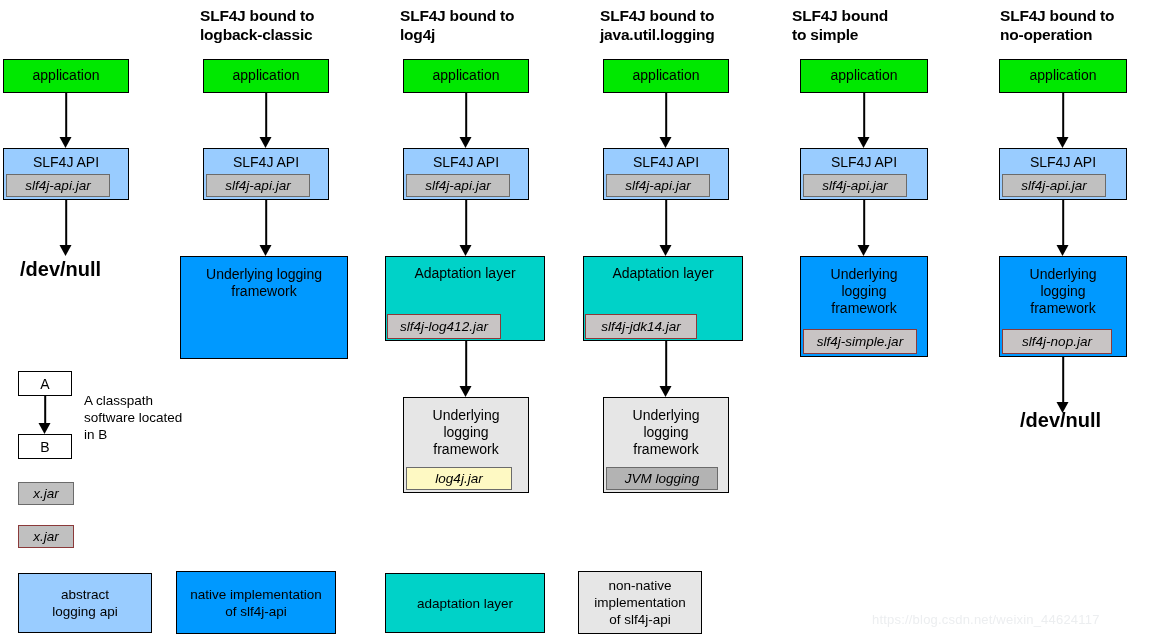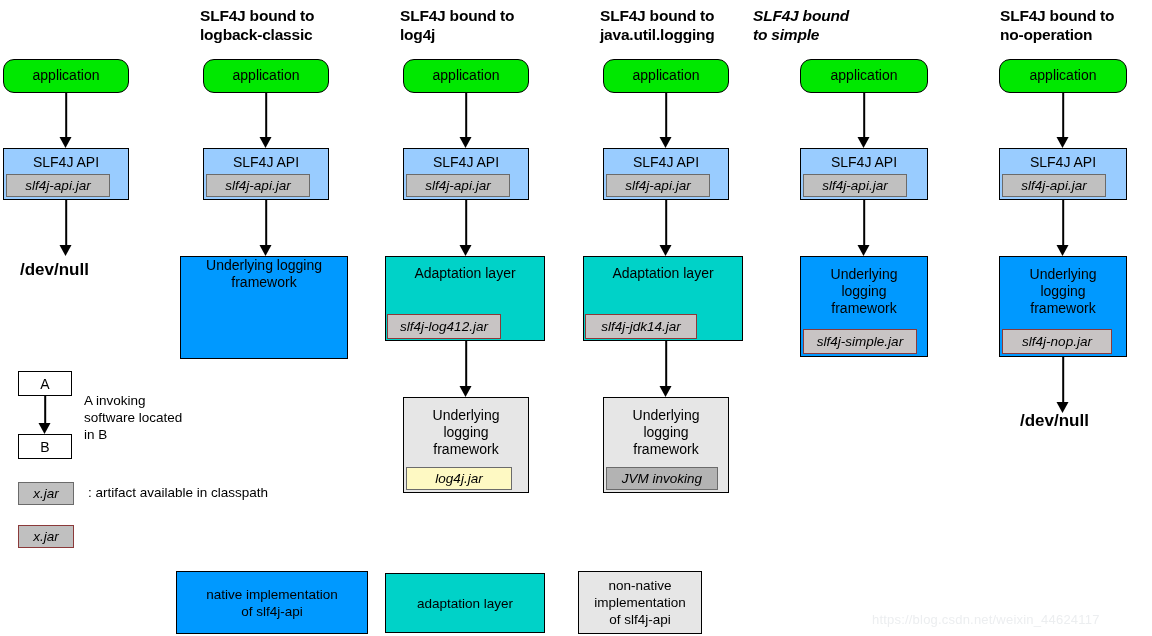--- a/index.html
+++ b/index.html
@@ -29,41 +29,41 @@
   
   .jar{
     position:absolute;left:2px;bottom:2px;
     background:#c0c0c0;border:1.6px solid #6b6b6b;box-sizing:border-box;
     font-style:italic;font-size:13.5px;line-height:16px;
     display:flex;flex-direction:column;justify-content:center;align-items:center;
     white-space:pre-line;text-align:center;
   }
   .jar.binding{border-color:#8b3a3a;background:#c8c4c4;}
 
-  .green{background:#00e800;border-radius:11px;}
+  .green{background:#00e800;}
   .lightblue{background:#99ccff;}
   .blue{background:#0099ff;}
   .teal{background:#00d2c8;}
   .grey{background:#e6e6e6;}
 
   
   .arrow{position:absolute;width:0;}
   .arrow .shaft{
     position:absolute;left:0;top:0;width:1.6px;background:#000;
     transform:translateX(-0.8px);
   }
   .arrow .head{
     position:absolute;left:0;width:0;height:0;
     border-left:6.5px solid transparent;border-right:6.5px solid transparent;
     border-top:11px solid #000;transform:translateX(-6.5px);
   }
 
   
   .devnull{
-    position:absolute;font-weight:bold;font-size:17px;line-height:17px;
+    position:absolute;font-weight:bold;font-size:20px;line-height:17px;
     white-space:nowrap;
   }
   .legend-text{
     position:absolute;font-size:13.5px;line-height:17px;white-space:pre-line;
   }
 
   
   .ab-box{
     position:absolute;border:1.6px solid #000;background:#fff;box-sizing:border-box;
     display:flex;align-items:center;justify-content:center;
@@ -127,21 +127,21 @@
   <div class="node lightblue" style="left:203px;top:148px;width:126px;height:52px;">
     <div class="cap">SLF4J API</div>
     <div class="jar" style="width:104px;height:23px;">slf4j-api.jar</div>
   </div>
   <div class="arrow" style="left:266px;top:200px;height:56px;">
     <div class="shaft" style="height:45px;"></div>
       <div class="head" style="top:45px;"></div>
   </div>
 
   <div class="node blue" style="left:180px;top:256px;width:168px;height:103px;">
-    <div class="cap" style="padding-top:0;">Underlying logging
+    <div class="cap" style="padding-top:9px;">Underlying logging
 framework</div>
   </div>
 
   <div class="col-title" style="left:400px;top:6px;width:180px;">SLF4J bound to
 log4j</div>
 
   <div class="node green" style="left:403px;top:59px;width:126px;height:34px;">
     <div class="cap" style="padding-top:7px;">application</div>
   </div>
   <div class="arrow" style="left:466px;top:93px;height:55px;">
@@ -200,24 +200,24 @@
   </div>
   <div class="arrow" style="left:666px;top:341px;height:56px;">
     <div class="shaft" style="height:45px;"></div>
       <div class="head" style="top:45px;"></div>
   </div>
 
   <div class="node grey" style="left:603px;top:397px;width:126px;height:96px;">
     <div class="cap" style="padding-top:9px;">Underlying
 logging
 framework</div>
-    <div class="jar" style="width:112px;height:23px;background:#b3b3b3;">JVM invoking</div>
-  </div>
-
-  <div class="col-title" style="left:753px;top:6px;width:170px;font-style:italic;">SLF4J bound
+    <div class="jar" style="width:112px;height:23px;background:#b3b3b3;">JVM logging</div>
+  </div>
+
+  <div class="col-title" style="left:792px;top:6px;width:170px;">SLF4J bound
 to simple</div>
 
   <div class="node green" style="left:800px;top:59px;width:128px;height:34px;">
     <div class="cap" style="padding-top:7px;">application</div>
   </div>
   <div class="arrow" style="left:864px;top:93px;height:55px;">
     <div class="shaft" style="height:44px;"></div>
       <div class="head" style="top:44px;"></div>
   </div>
 
@@ -268,30 +268,33 @@
       <div class="head" style="top:45px;"></div>
   </div>
   <div class="devnull" style="left:1020px;top:412px;">/dev/null</div>
 
   <div class="ab-box" style="left:18px;top:371px;width:54px;height:25px;">A</div>
   <div class="arrow" style="left:45px;top:396px;height:38px;">
     <div class="shaft" style="height:27px;"></div>
       <div class="head" style="top:27px;"></div>
   </div>
   <div class="ab-box" style="left:18px;top:434px;width:54px;height:25px;">B</div>
-  <div class="legend-text" style="left:84px;top:392px;width:150px;">A invoking
+  <div class="legend-text" style="left:84px;top:392px;width:150px;">A classpath
 software located
 in B</div>
 
   <div class="legend-jar" style="left:18px;top:482px;width:56px;height:23px;">x.jar</div>
-  <div class="legend-text" style="left:88px;top:484px;width:300px;">: artifact available in classpath</div>
 
   <div class="legend-jar binding" style="left:18px;top:525px;width:56px;height:23px;">x.jar</div>
 
-  <div class="swatch blue" style="left:176px;top:571px;width:192px;height:63px;">
+  <div class="swatch lightblue" style="left:18px;top:573px;width:134px;height:60px;">
+    <span>abstract
+logging api</span>
+  </div>
+  <div class="swatch blue" style="left:176px;top:571px;width:160px;height:63px;">
     <span>native implementation
 of slf4j-api</span>
   </div>
   <div class="swatch teal" style="left:385px;top:573px;width:160px;height:60px;">
     <span>adaptation layer</span>
   </div>
   <div class="swatch grey" style="left:578px;top:571px;width:124px;height:63px;">
     <span>non-native
 implementation
 of slf4j-api</span>

